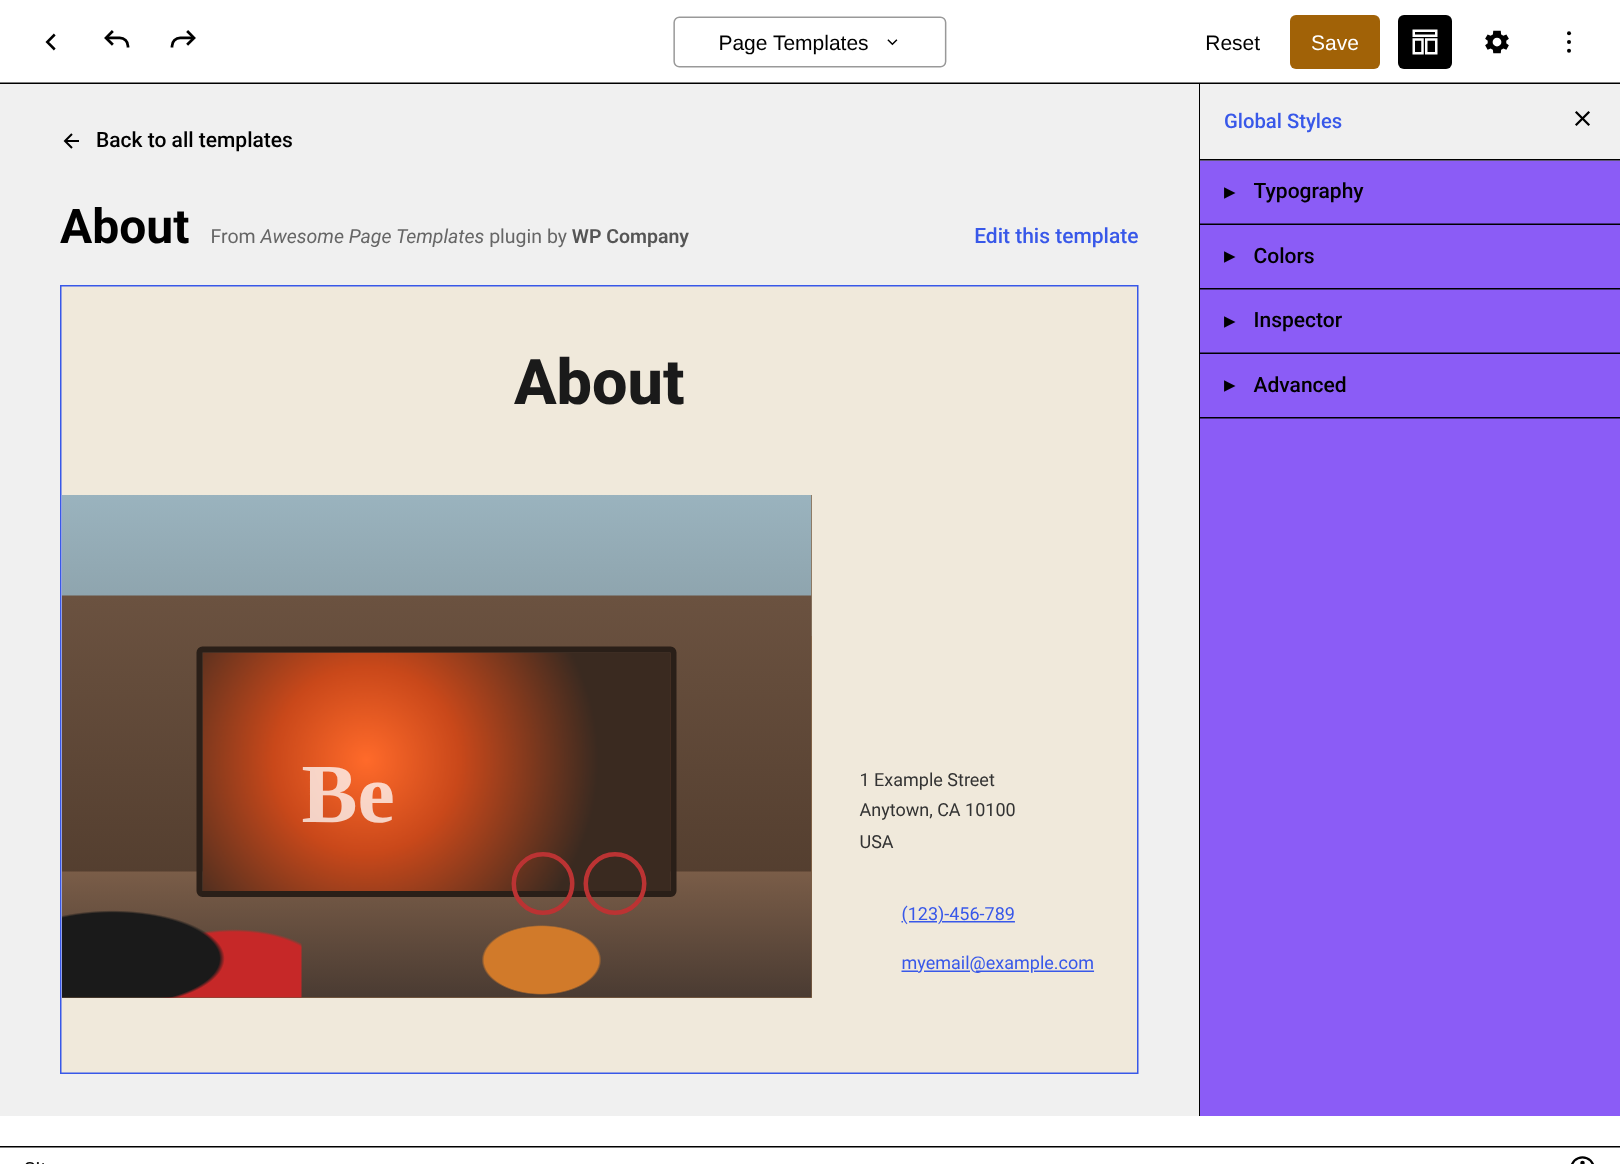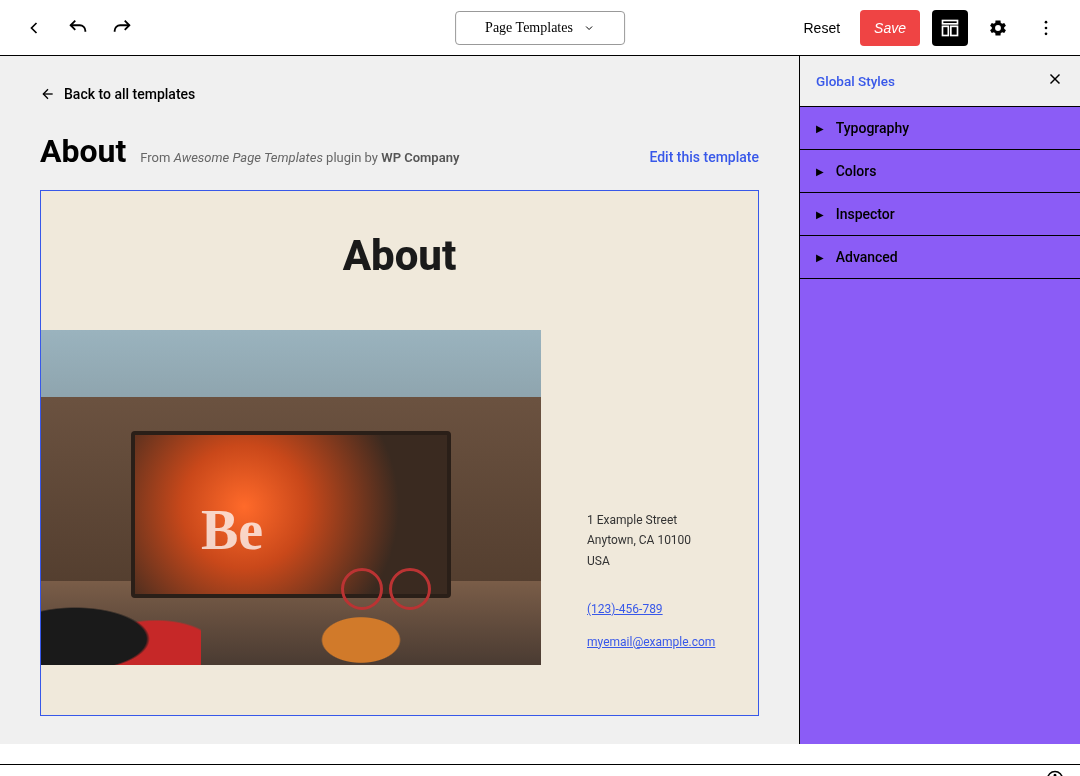--- a/index.html
+++ b/index.html
@@ -7,44 +7,44 @@
 
 .topbar { height: 56px; border-bottom: 1px solid #000; display: flex; align-items: center; padding: 0 16px; justify-content: space-between; }
 .topbar-left { display: flex; align-items: center; gap: 8px; }
 .topbar-center { position: absolute; left: 50%; transform: translateX(-50%); }
 .topbar-right { display: flex; gap: 12px; }
 
 .icon-btn { width: 36px; height: 36px; display: flex; align-items: center; justify-content: center; cursor: pointer; border-radius: 4px; background: transparent; border: none; }
 .icon-btn-dark { background: #000; border-radius: 4px; }
 .icon-btn-dark svg { color: #fff; }
 
-.dropdown-btn { display: flex; align-items: center; gap: 10px; padding: 8px 29px; border: 1px solid #999; border-radius: 4px; background: #fff; cursor: pointer; font-size: 14px; font-weight: 500; font-family: Liberation Serif, serif; }
+.dropdown-btn { display: flex; align-items: center; gap: 10px; padding: 8px 29px; border: 1px solid #999; border-radius: 4px; background: #fff; cursor: pointer; font-size: 14px; font-weight: 500; }
 .reset-btn { background: transparent; border: none; font-size: 14px; font-weight: 500; cursor: pointer; padding: 6px 8px; }
-.save-btn { background: #ef4444; color: #fff; border: none; border-radius: 4px; padding: 8px 14px; font-size: 14px; font-weight: 500; cursor: pointer; font-style: italic; }
+.save-btn { background: #a16207; color: #fff; border: none; border-radius: 4px; padding: 8px 14px; font-size: 14px; font-weight: 500; cursor: pointer; }
 
 .main { display: flex; height: 688px; }
 .canvas-area { flex: 1; background: #f0f0f0; padding: 30px 40px; overflow: auto; border-right: 1px solid #000; }
 .sidebar { width: 280px; background: #8b5cf6; display: flex; flex-direction: column; }
 
 .back-link { display: flex; align-items: center; gap: 8px; font-size: 14px; font-weight: 500; color: #000000; cursor: pointer; margin-bottom: 30px; }
 
 .template-header { display: flex; align-items: baseline; justify-content: space-between; margin-bottom: 20px; }
 .template-title-row { display: flex; align-items: baseline; gap: 14px; }
 .template-title { font-size: 32px; font-weight: 700; }
 .template-meta { font-size: 13px; color: #666; }
 .template-meta em { font-style: italic; }
 .template-meta strong { font-weight: 600; color: #555; }
 .edit-link { color: #3858E9; font-size: 14px; font-weight: 500; cursor: pointer; }
 
 .preview-frame { border: 1px solid #3858E9; background: #f0e9db; padding: 0; overflow: hidden; }
 .preview-heading { text-align: center; font-size: 42px; font-weight: 800; padding: 40px 0 50px; color: #1a1a1a; }
-.preview-body { display: flex; gap: 46px; padding: 0 0 50px 0; }
+.preview-body { display: flex; gap: 32px; padding: 0 0 50px 0; }
 .preview-image { width: 500px; height: 335px; background: #8b6a4a; flex-shrink: 0; position: relative; overflow: hidden; }
 .preview-text { padding-top: 180px; font-size: 12px; line-height: 1.7; color: #333; }
-.preview-text a { color: #3858E9; text-decoration: underline; display: inline-block; margin-top: 12px; }
+.preview-text a { color: #3858E9; text-decoration: underline; display: inline-block; margin-top: 12px; margin-left: 28px; }
 .preview-text .phone { margin-top: 28px; }
 
 .sidebar-header { display: flex; align-items: center; justify-content: space-between; padding: 14px 16px; border-bottom: 1px solid #000; background: #f0f0f0; }
 .sidebar-title { color: #3858E9; font-size: 13.5px; font-weight: 500; }
 .sidebar-close { cursor: pointer; }
 .panel-row { display: flex; align-items: center; gap: 12px; padding: 13px 16px; border-bottom: 1px solid #000; cursor: pointer; font-size: 14px; font-weight: 500; }
 .panel-row .chev { font-size: 10px; }
 
 .footer { height: 32px; border-top: 1px solid #000; display: flex; align-items: center; justify-content: space-between; padding: 0 16px; font-size: 13px; margin-top: 20px; }
 

